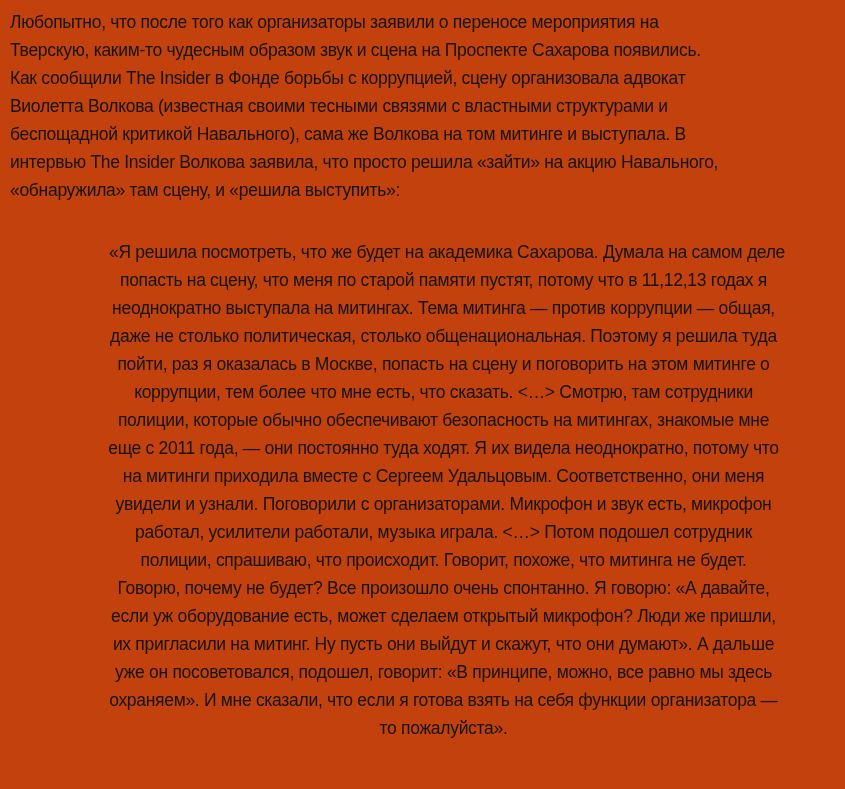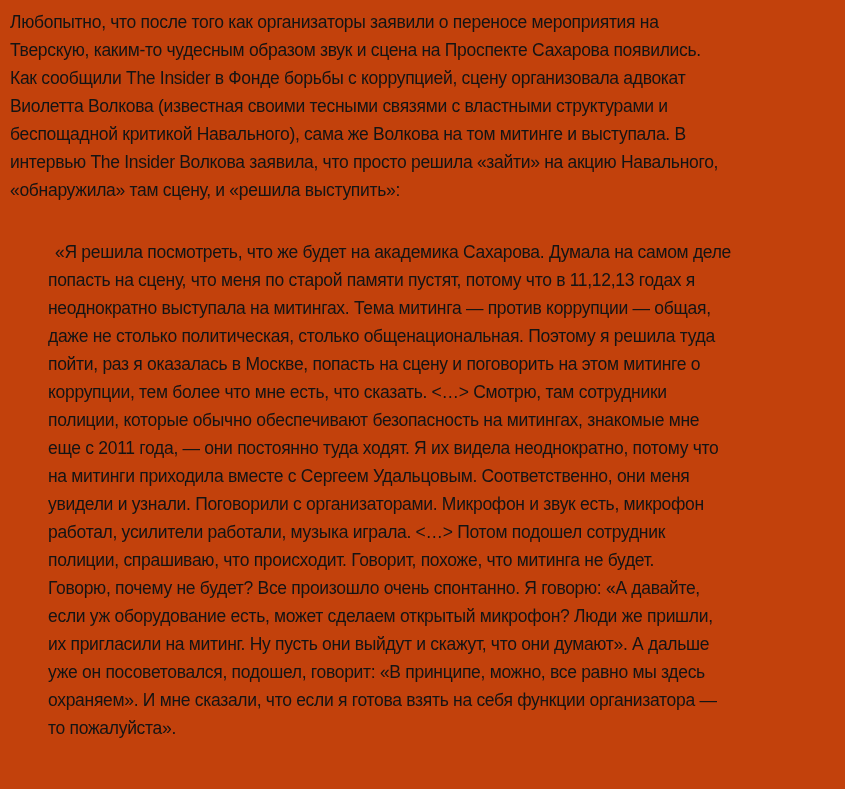--- a/index.html
+++ b/index.html
@@ -21,20 +21,21 @@
   }
   .intro {
     margin: 0;
     white-space: pre-line;
   }
   .quote {
     margin: 34px 0 0 38px;
     padding: 0;
     white-space: pre-line;
     text-indent: 7px;
+    text-align: center;
   }
 </style>
 </head>
 <body>
 
 <main class="page">
   <p class="intro">Любопытно, что после того как организаторы заявили о переносе мероприятия на
 Тверскую, каким-то чудесным образом звук и сцена на Проспекте Сахарова появились.
 Как сообщили The Insider в Фонде борьбы с коррупцией, сцену организовала адвокат
 Виолетта Волкова (известная своими тесными связями с властными структурами и

